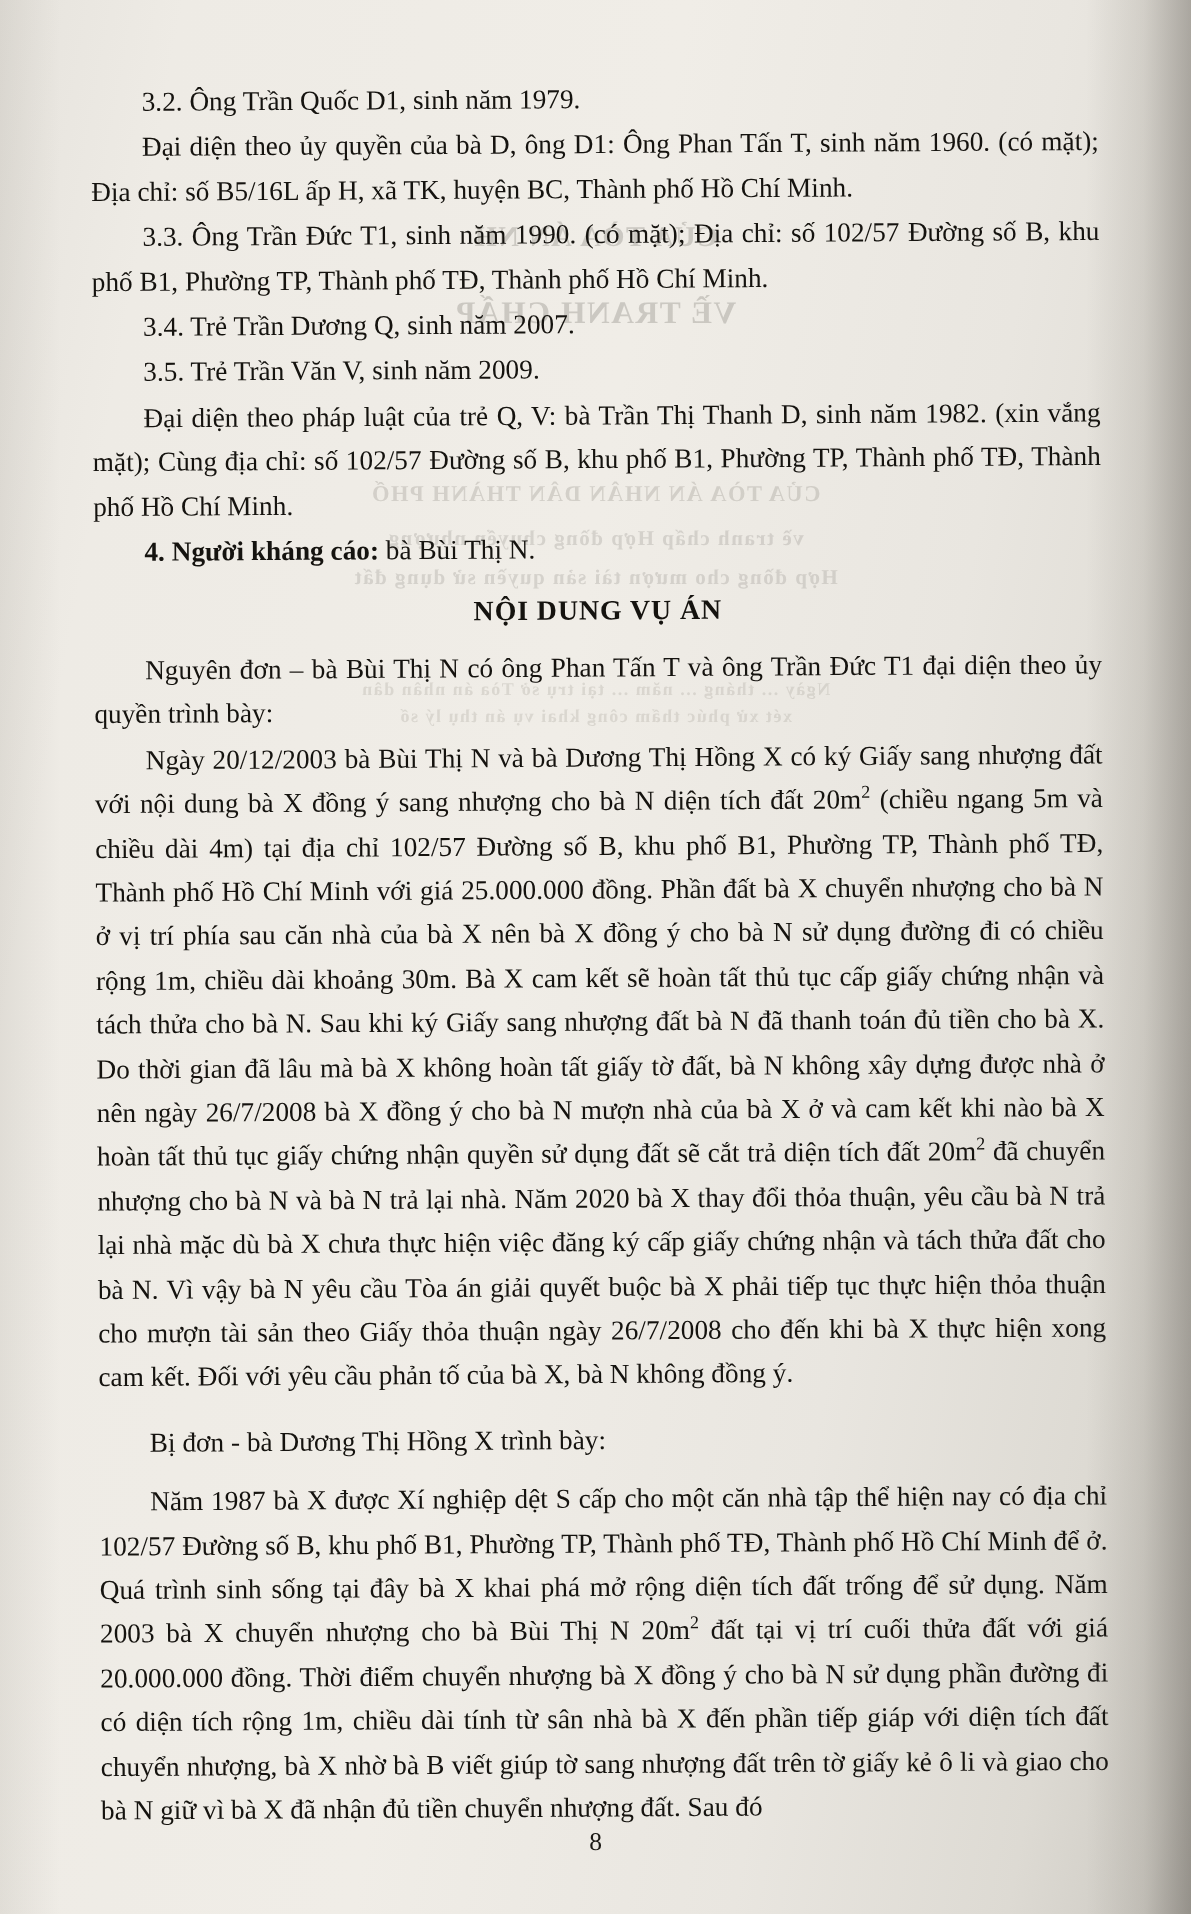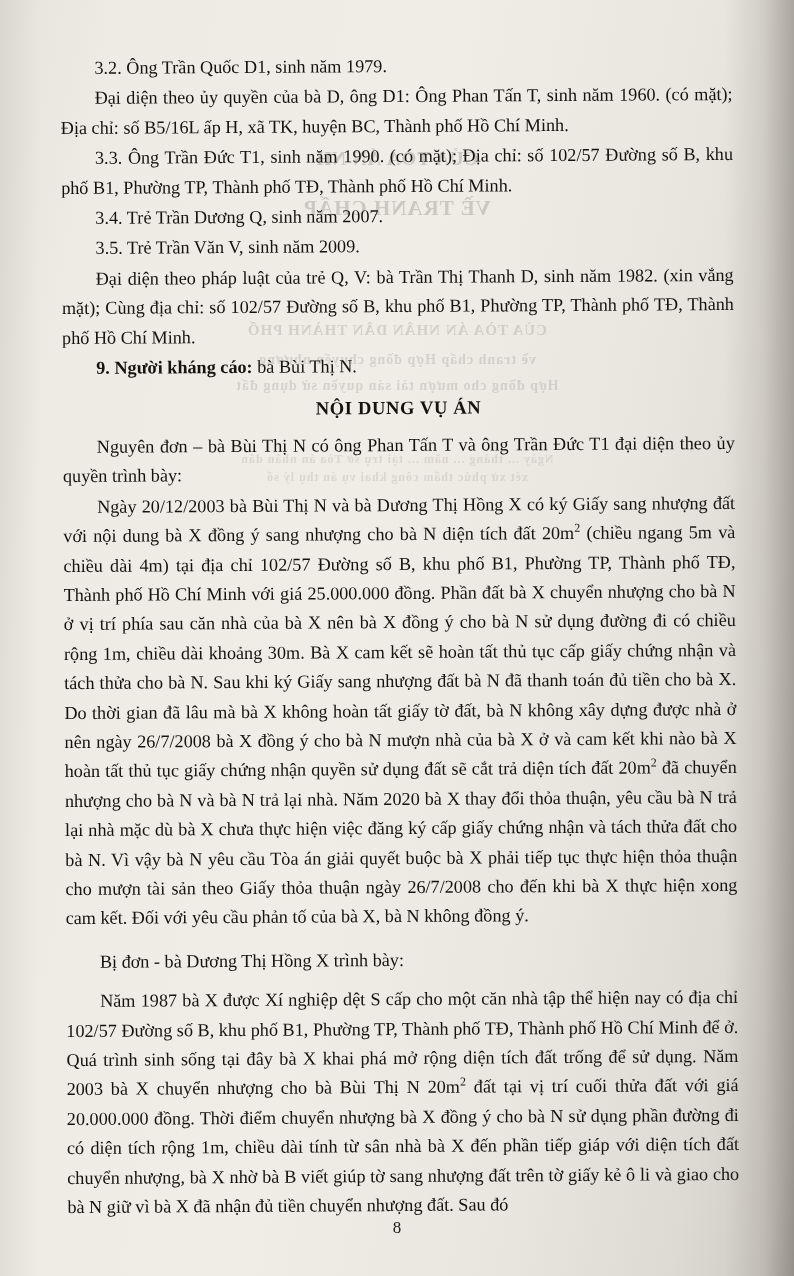--- a/index.html
+++ b/index.html
@@ -110,21 +110,21 @@
 
   <div class="content skew">
 
     <p class="ind">3.2. Ông Trần Quốc D1, sinh năm 1979.</p>
     <p class="ind">Đại diện theo ủy quyền của bà D, ông D1: Ông Phan Tấn T, sinh năm 1960. (có mặt); Địa chỉ: số B5/16L ấp H, xã TK, huyện BC, Thành phố Hồ Chí Minh.</p>
     <p class="ind">3.3. Ông Trần Đức T1, sinh năm 1990. (có mặt); Địa chỉ: số 102/57 Đường số B, khu phố B1, Phường TP, Thành phố TĐ, Thành phố Hồ Chí Minh.</p>
     <p class="ind">3.4. Trẻ Trần Dương Q, sinh năm 2007.</p>
     <p class="ind">3.5. Trẻ Trần Văn V, sinh năm 2009.</p>
     <p class="ind">Đại diện theo pháp luật của trẻ Q, V: bà Trần Thị Thanh D, sinh năm 1982. (xin vắng mặt); Cùng địa chỉ: số 102/57 Đường số B, khu phố B1, Phường TP, Thành phố TĐ, Thành phố Hồ Chí Minh.</p>
 
-    <p class="ind"><span class="b">9. Người kháng cáo:</span><span> bà Bùi Thị N.</span></p>
+    <p class="ind"><span class="b">4. Người kháng cáo:</span><span> bà Bùi Thị N.</span></p>
 
     <p class="heading">NỘI DUNG VỤ ÁN</p>
 
     <p class="ind">Nguyên đơn – bà Bùi Thị N có ông Phan Tấn T và ông Trần Đức T1 đại diện theo ủy quyền trình bày:</p>
     <p class="ind">Ngày 20/12/2003 bà Bùi Thị N và bà Dương Thị Hồng X có ký Giấy sang nhượng đất với nội dung bà X đồng ý sang nhượng cho bà N diện tích đất 20m<sup>2</sup> (chiều ngang 5m và chiều dài 4m) tại địa chỉ 102/57 Đường số B, khu phố B1, Phường TP, Thành phố TĐ, Thành phố Hồ Chí Minh với giá 25.000.000 đồng. Phần đất bà X chuyển nhượng cho bà N ở vị trí phía sau căn nhà của bà X nên bà X đồng ý cho bà N sử dụng đường đi có chiều rộng 1m, chiều dài khoảng 30m. Bà X cam kết sẽ hoàn tất thủ tục cấp giấy chứng nhận và tách thửa cho bà N. Sau khi ký Giấy sang nhượng đất bà N đã thanh toán đủ tiền cho bà X. Do thời gian đã lâu mà bà X không hoàn tất giấy tờ đất, bà N không xây dựng được nhà ở nên ngày 26/7/2008 bà X đồng ý cho bà N mượn nhà của bà X ở và cam kết khi nào bà X hoàn tất thủ tục giấy chứng nhận quyền sử dụng đất sẽ cắt trả diện tích đất 20m<sup>2</sup> đã chuyển nhượng cho bà N và bà N trả lại nhà. Năm 2020 bà X thay đổi thỏa thuận, yêu cầu bà N trả lại nhà mặc dù bà X chưa thực hiện việc đăng ký cấp giấy chứng nhận và tách thửa đất cho bà N. Vì vậy bà N yêu cầu Tòa án giải quyết buộc bà X phải tiếp tục thực hiện thỏa thuận cho mượn tài sản theo Giấy thỏa thuận ngày 26/7/2008 cho đến khi bà X thực hiện xong cam kết. Đối với yêu cầu phản tố của bà X, bà N không đồng ý.</p>
 
     <p class="ind" style="margin-top:14px;">Bị đơn - bà Dương Thị Hồng X trình bày:</p>
     <p class="ind" style="margin-top:10px;">Năm 1987 bà X được Xí nghiệp dệt S cấp cho một căn nhà tập thể hiện nay có địa chỉ 102/57 Đường số B, khu phố B1, Phường TP, Thành phố TĐ, Thành phố Hồ Chí Minh để ở. Quá trình sinh sống tại đây bà X khai phá mở rộng diện tích đất trống để sử dụng. Năm 2003 bà X chuyển nhượng cho bà Bùi Thị N 20m<sup>2</sup> đất tại vị trí cuối thửa đất với giá 20.000.000 đồng. Thời điểm chuyển nhượng bà X đồng ý cho bà N sử dụng phần đường đi có diện tích rộng 1m, chiều dài tính từ sân nhà bà X đến phần tiếp giáp với diện tích đất chuyển nhượng, bà X nhờ bà B viết giúp tờ sang nhượng đất trên tờ giấy kẻ ô li và giao cho bà N giữ vì bà X đã nhận đủ tiền chuyển nhượng đất. Sau đó</p>
 
   </div>

